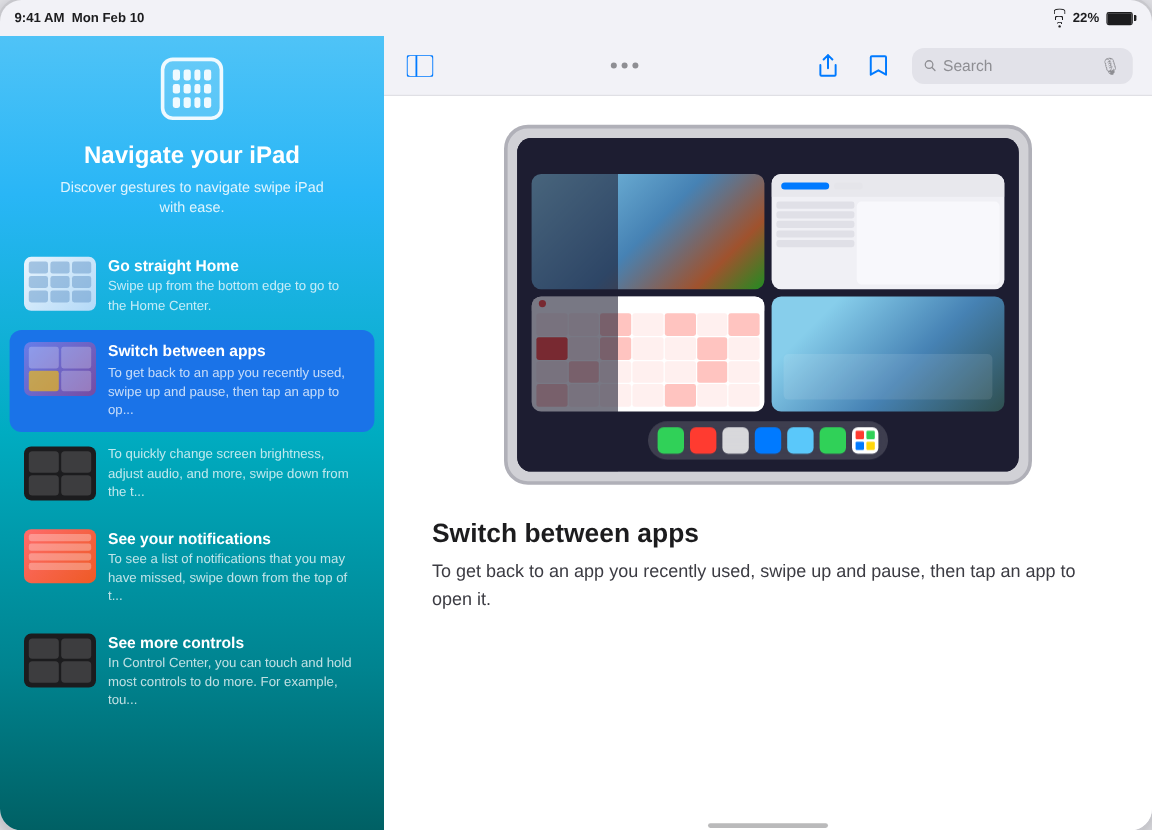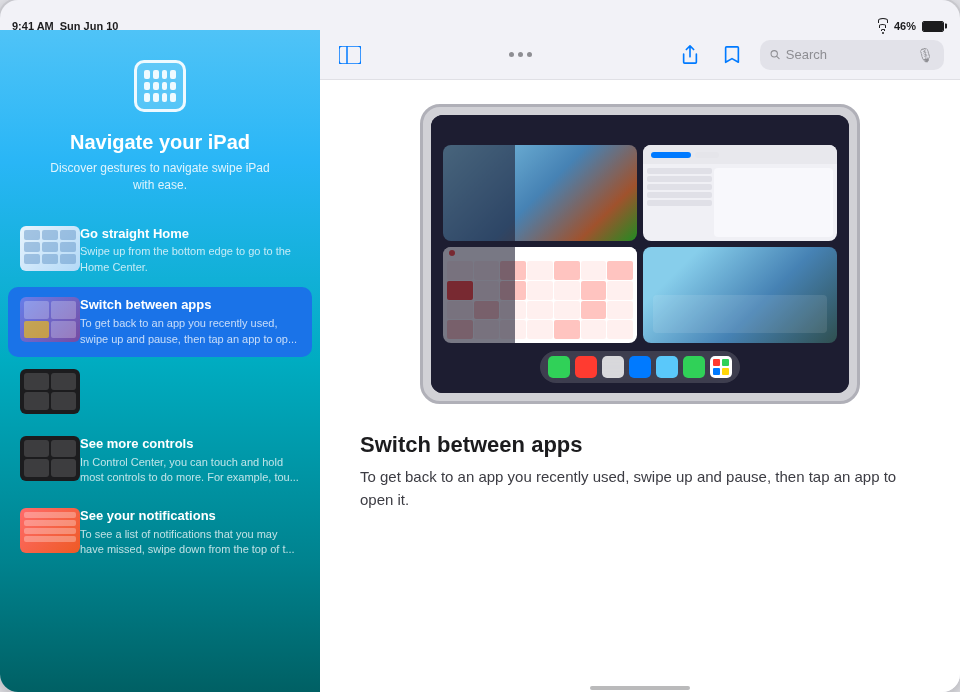--- a/index.html
+++ b/index.html
@@ -33,21 +33,20 @@
       background: transparent;
       display: flex;
       align-items: center;
       justify-content: space-between;
       padding: 0 16px 0 12px;
       position: absolute;
       top: 0;
       left: 0;
       right: 0;
       z-index: 10;
-      margin-top: 11px;
     }
 
     .status-left {
       display: flex;
       align-items: center;
       gap: 6px;
       font-size: 11px;
       font-weight: 600;
       color: #1c1c1e;
     }
@@ -103,21 +102,21 @@
       width: 320px;
       min-width: 320px;
       background: linear-gradient(180deg, #4fc3f7 0%, #29b6f6 20%, #00acc1 50%, #00838f 80%, #006064 100%);
       display: flex;
       flex-direction: column;
       overflow-y: auto;
       overflow-x: hidden;
     }
 
     .sidebar-header {
-      padding: 24px 20px 16px;
+      padding: 12px 20px 16px;
       display: flex;
       flex-direction: column;
       align-items: center;
       text-align: center;
     }
 
     .sidebar-icon-container {
       width: 64px;
       height: 64px;
       margin-bottom: 12px;
@@ -163,20 +162,21 @@
     .sidebar-list {
       flex: 1;
       padding: 4px 0;
     }
 
     .sidebar-item {
       display: flex;
       align-items: flex-start;
       padding: 10px 12px;
       cursor: pointer;
+      gap: 10px;
       border-radius: 10px;
       margin: 2px 8px;
       justify-content: flex-end;
     }
 
     .sidebar-item.active {
       background: #1a73e8;
     }
 
     .sidebar-item-thumb {
@@ -659,30 +659,30 @@
     }
   </style>
 </head>
 <body>
 
 <div class="ipad-frame">
 
   <div class="status-bar">
     <div class="status-left">
       <span>9:41 AM</span>
-      <span>Sun Jun 10</span>
+      <span>Mon Feb 10</span>
     </div>
     <div class="status-right">
       <div class="wifi-icon">
         <div class="wifi-arc lg"></div>
         <div class="wifi-arc md"></div>
         <div class="wifi-arc sm"></div>
         <div class="wifi-dot"></div>
       </div>
-      <span>46%</span>
+      <span>22%</span>
       <div class="battery-icon">
         <div class="battery-fill"></div>
       </div>
     </div>
   </div>
 
   <div class="main-content">
 
     <div class="sidebar">
       <div class="sidebar-header">
@@ -748,48 +748,49 @@
         <div class="sidebar-item">
           <div class="sidebar-item-thumb thumb-control">
             <div class="cc-grid">
               <div class="cc-cell"></div>
               <div class="cc-cell"></div>
               <div class="cc-cell"></div>
               <div class="cc-cell"></div>
             </div>
           </div>
           <div class="sidebar-item-text">
+            <div class="sidebar-item-desc">To quickly change screen brightness, adjust audio, and more, swipe down from the t...</div>
+          </div>
+        </div>
+
+        <div class="sidebar-item">
+          <div class="sidebar-item-thumb thumb-notif">
+            <div class="n-row"></div>
+            <div class="n-row"></div>
+            <div class="n-row"></div>
+            <div class="n-row"></div>
+          </div>
+          <div class="sidebar-item-text">
+            <div class="sidebar-item-title">See your notifications</div>
+            <div class="sidebar-item-desc">To see a list of notifications that you may have missed, swipe down from the top of t...</div>
           </div>
         </div>
 
         <div class="sidebar-item">
           <div class="sidebar-item-thumb thumb-control">
             <div class="cc-grid">
               <div class="cc-cell"></div>
               <div class="cc-cell"></div>
               <div class="cc-cell"></div>
               <div class="cc-cell"></div>
             </div>
           </div>
           <div class="sidebar-item-text">
             <div class="sidebar-item-title">See more controls</div>
             <div class="sidebar-item-desc">In Control Center, you can touch and hold most controls to do more. For example, tou...</div>
-          </div>
-        </div>
-
-        <div class="sidebar-item">
-          <div class="sidebar-item-thumb thumb-notif">
-            <div class="n-row"></div>
-            <div class="n-row"></div>
-            <div class="n-row"></div>
-            <div class="n-row"></div>
-          </div>
-          <div class="sidebar-item-text">
-            <div class="sidebar-item-title">See your notifications</div>
-            <div class="sidebar-item-desc">To see a list of notifications that you may have missed, swipe down from the top of t...</div>
           </div>
         </div>
       </div>
     </div>
 
     <div class="main-panel">
 
       <div class="toolbar">
         <div class="toolbar-left">
           <div class="sidebar-toggle">

